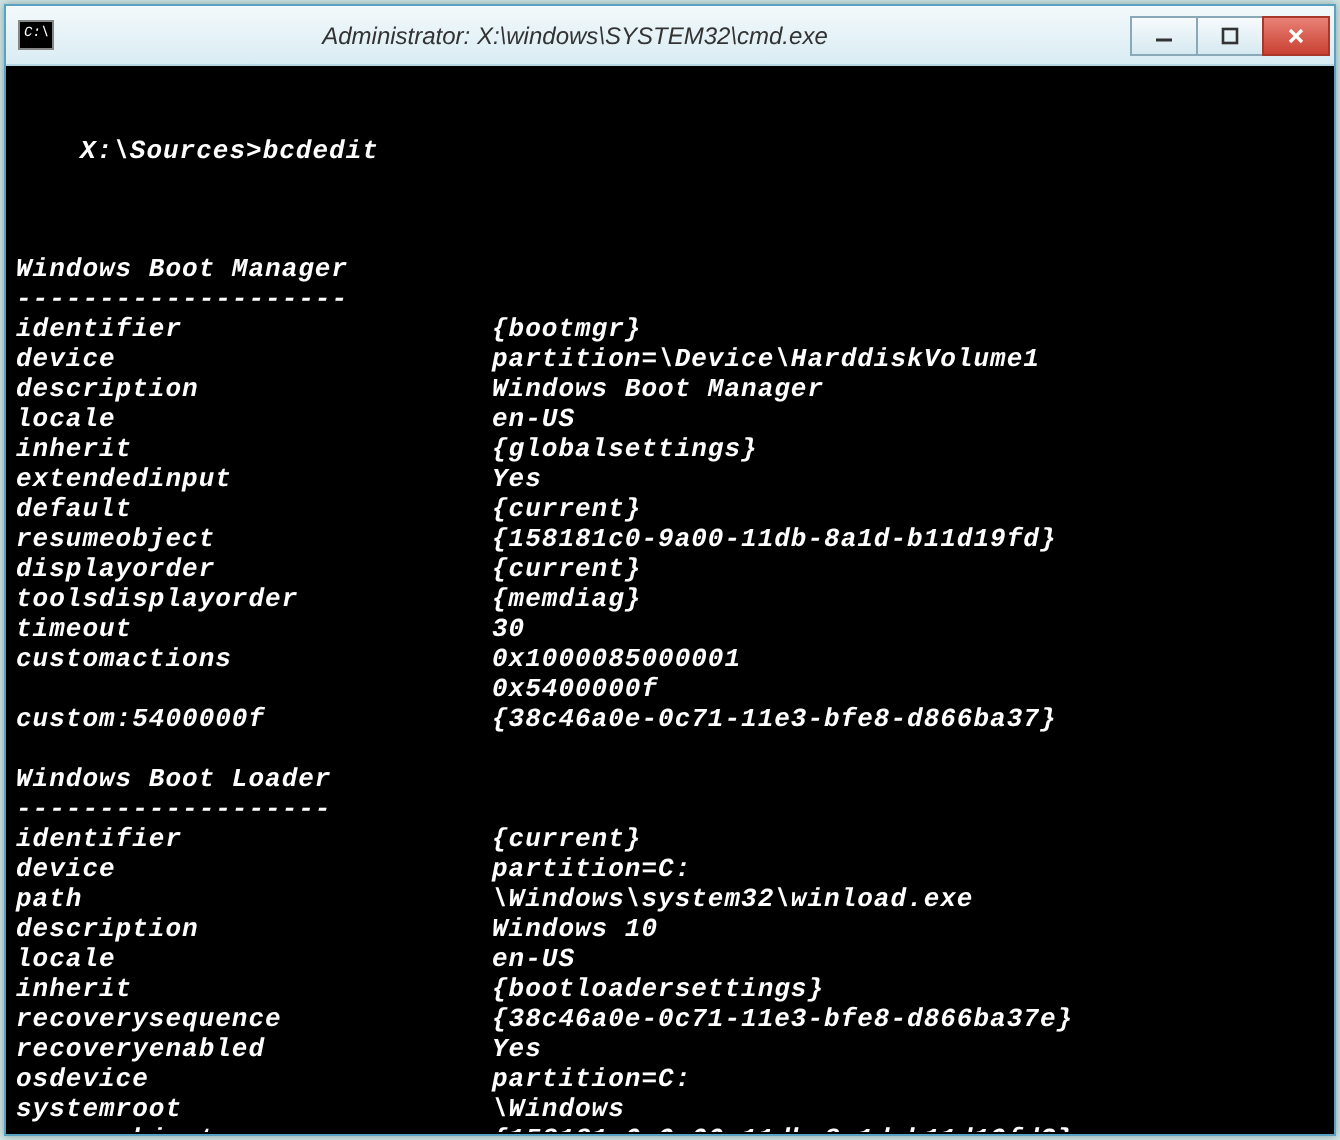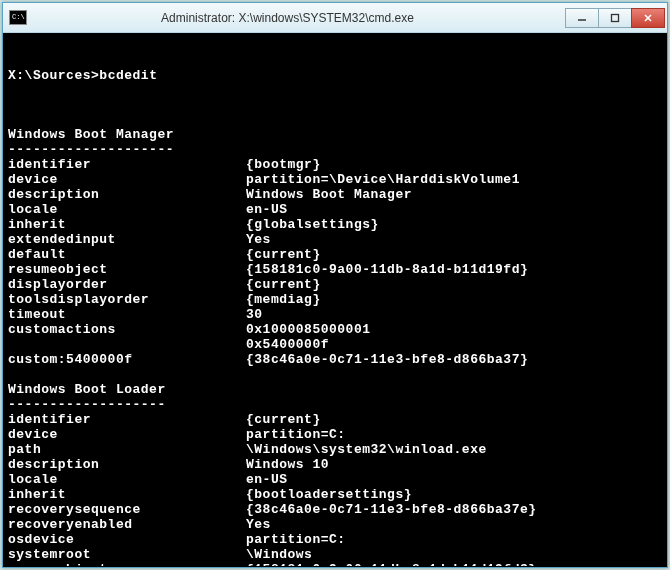--- a/index.html
+++ b/index.html
@@ -12,20 +12,21 @@
   }
   .window {
     width: 666px;
     height: 566px;
     margin: 2px;
     background: #fff;
     border: 1px solid #5aa2c4;
     box-shadow: 0 0 4px rgba(0,0,0,0.3);
     display: flex;
     flex-direction: column;
+    font-style: italic;
   }
   .titlebar {
     height: 30px;
     background: linear-gradient(to bottom, #f3f9fb, #d9ecf3);
     border-bottom: 1px solid #b7d6e4;
     display: flex;
     align-items: center;
     padding: 0 2px 0 6px;
     font-size: 12px;
     color: #333;
@@ -84,21 +85,21 @@
     line-height: 15px;
     padding: 4px 0 4px 4px;
     letter-spacing: 0.5px;
     white-space: pre;
     overflow: hidden;
     border: 1px solid #000;
   }
   .t-row { display:flex; }
   .t-key { display:inline-block; width: 222px; }
   .t-val { display:inline-block;margin-left:16px; }
-  .prompt-line { margin-bottom: 14px; font-weight:bold;}
+  .prompt-line { margin-bottom: 14px; font-weight:bold;margin-left:32px;}
   .section-title { font-weight: bold; }
   .section-underline {
     display:block;
     margin-bottom: 0;
   }
   .section-block { margin-top: 0; }
   .gap { height: 15px; }
   .terminal, .terminal * { font-weight: bold; }
 </style>
 </head>

